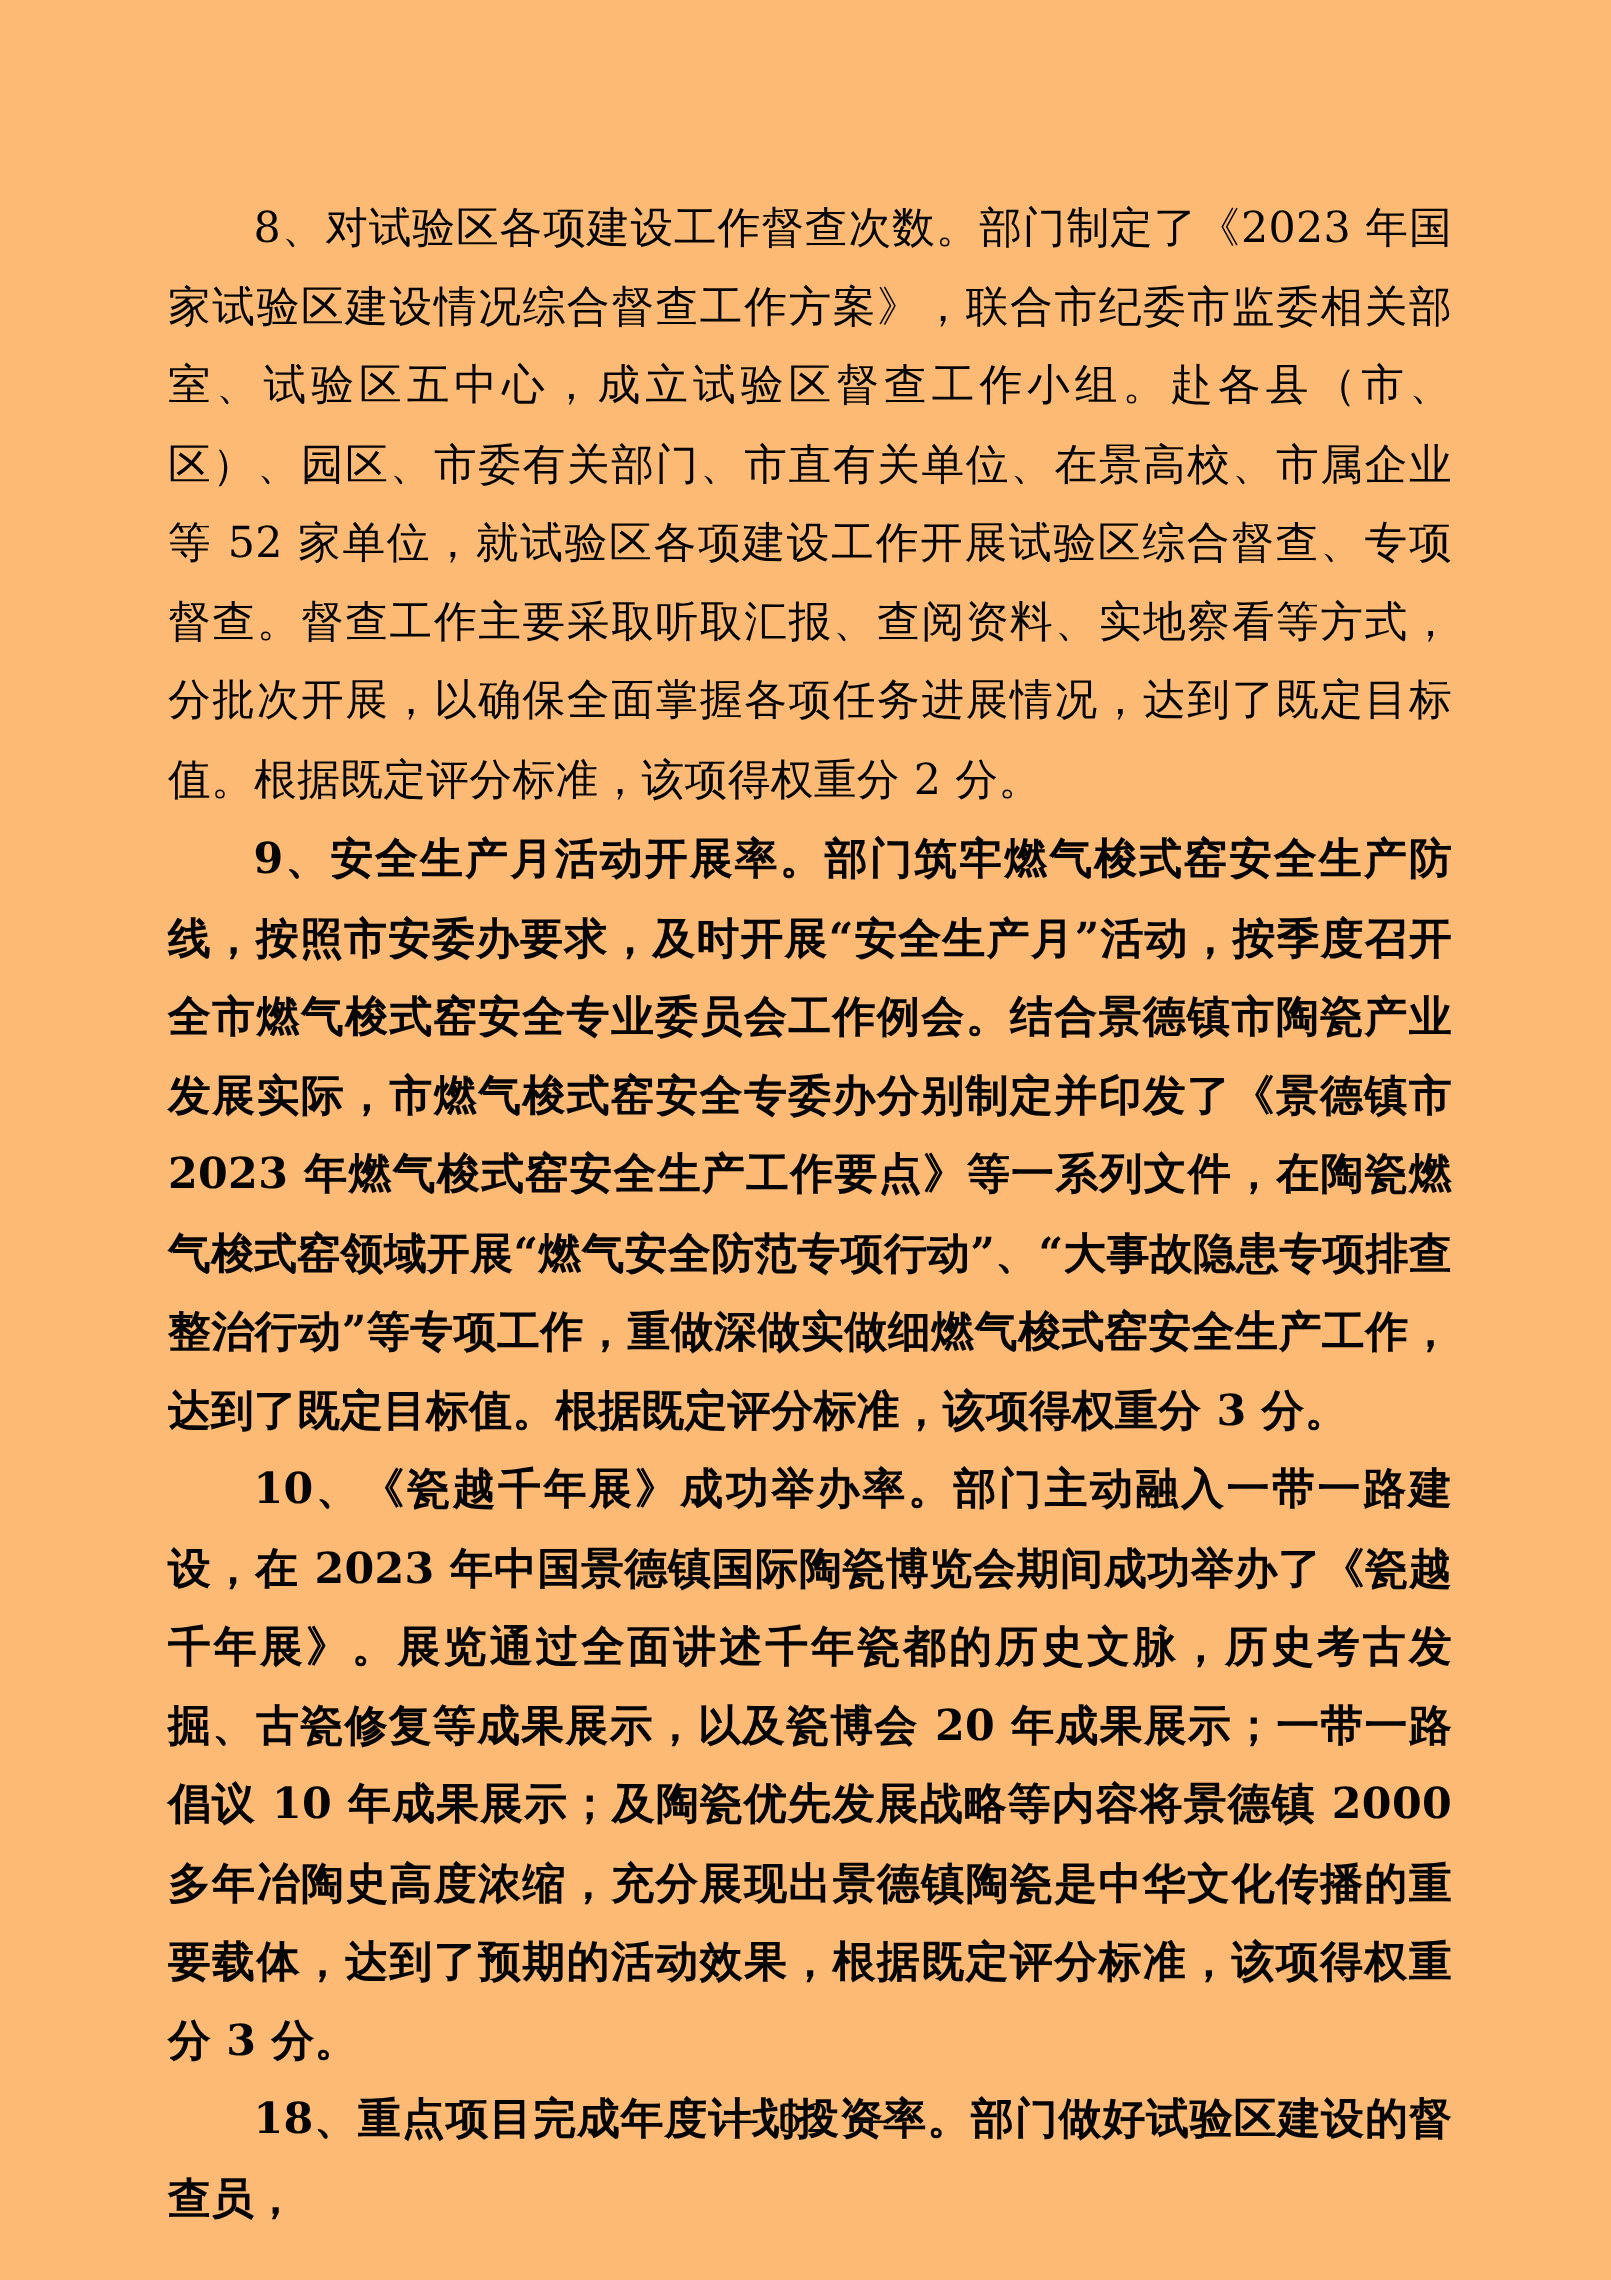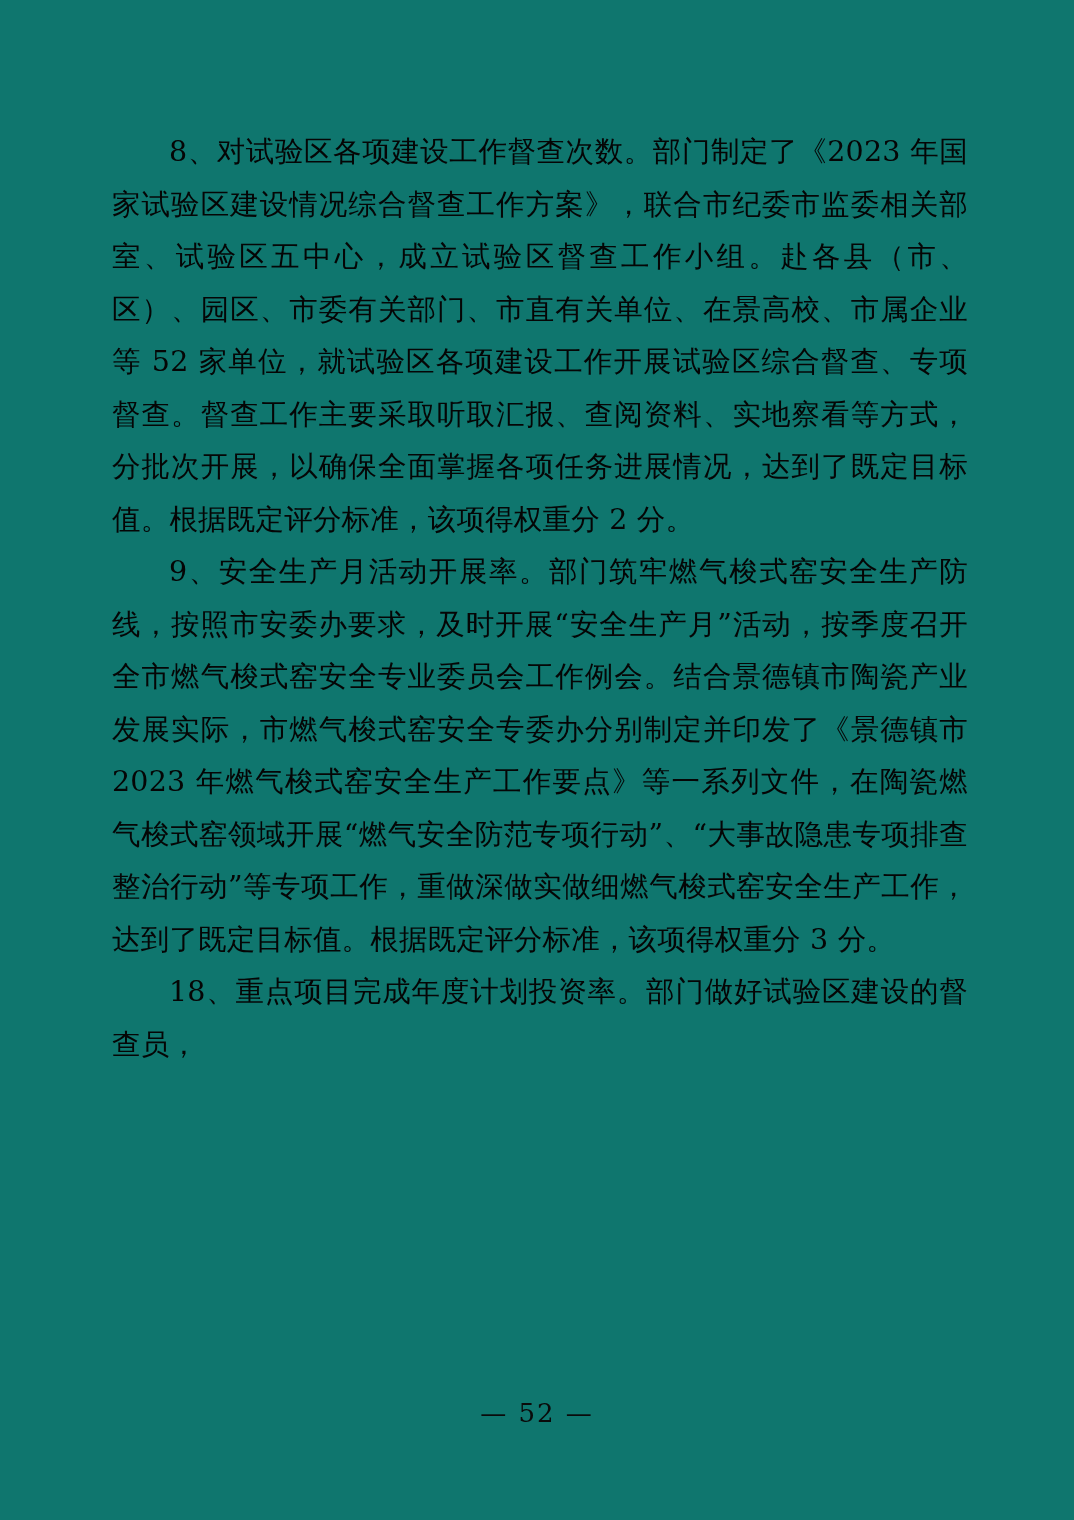--- a/index.html
+++ b/index.html
@@ -4,21 +4,21 @@
 <style>
   html, body {
     margin: 0;
     padding: 0;
     background: #ffffff;
   }
   .page {
     position: relative;
     width: 1074px;
     height: 1520px;
-    background: #0f766e;
+    background: #fdba74;
     margin: 0 auto;
     box-sizing: border-box;
     overflow: hidden;
   }
   .content {
     position: absolute;
     left: 112px;
     top: 126px;
     width: 856px;
   }
@@ -29,36 +29,38 @@
     color: #050505;
     text-align: justify;
     text-justify: inter-ideograph;
     text-indent: 2em;
     margin: 0 0 0 0;
     letter-spacing: 0.2px;
     white-space: normal;
   }
   .para + .para {
     margin-top: 0px;
+    font-weight: bold;
   }
   .footer {
     position: absolute;
     left: 0;
     right: 0;
     top: 1398px;
     text-align: center;
     font-family: "DejaVu Serif", "Liberation Serif", serif;
     font-size: 26px;
     color: #0a0a0a;
     letter-spacing: 2px;
   }
 </style>
 </head>
 <body>
 
 <div class="page">
   <div class="content">
     <p class="para">8、对试验区各项建设工作督查次数。部门制定了《2023 年国家试验区建设情况综合督查工作方案》，联合市纪委市监委相关部室、试验区五中心，成立试验区督查工作小组。赴各县（市、区）、园区、市委有关部门、市直有关单位、在景高校、市属企业等 52 家单位，就试验区各项建设工作开展试验区综合督查、专项督查。督查工作主要采取听取汇报、查阅资料、实地察看等方式，分批次开展，以确保全面掌握各项任务进展情况，达到了既定目标值。根据既定评分标准，该项得权重分 2 分。</p>
     <p class="para">9、安全生产月活动开展率。部门筑牢燃气梭式窑安全生产防线，按照市安委办要求，及时开展“安全生产月”活动，按季度召开全市燃气梭式窑安全专业委员会工作例会。结合景德镇市陶瓷产业发展实际，市燃气梭式窑安全专委办分别制定并印发了《景德镇市 2023 年燃气梭式窑安全生产工作要点》等一系列文件，在陶瓷燃气梭式窑领域开展“燃气安全防范专项行动”、“大事故隐患专项排查整治行动”等专项工作，重做深做实做细燃气梭式窑安全生产工作，达到了既定目标值。根据既定评分标准，该项得权重分 3 分。</p>
+    <p class="para">10、《瓷越千年展》成功举办率。部门主动融入一带一路建设，在 2023 年中国景德镇国际陶瓷博览会期间成功举办了《瓷越千年展》。展览通过全面讲述千年瓷都的历史文脉，历史考古发掘、古瓷修复等成果展示，以及瓷博会 20 年成果展示；一带一路倡议 10 年成果展示；及陶瓷优先发展战略等内容将景德镇 2000 多年冶陶史高度浓缩，充分展现出景德镇陶瓷是中华文化传播的重要载体，达到了预期的活动效果，根据既定评分标准，该项得权重分 3 分。</p>
     <p class="para">18、重点项目完成年度计划投资率。部门做好试验区建设的督查员，</p>
   </div>
   <div class="footer">— 52 —</div>
 </div>
 
 </body></html>

